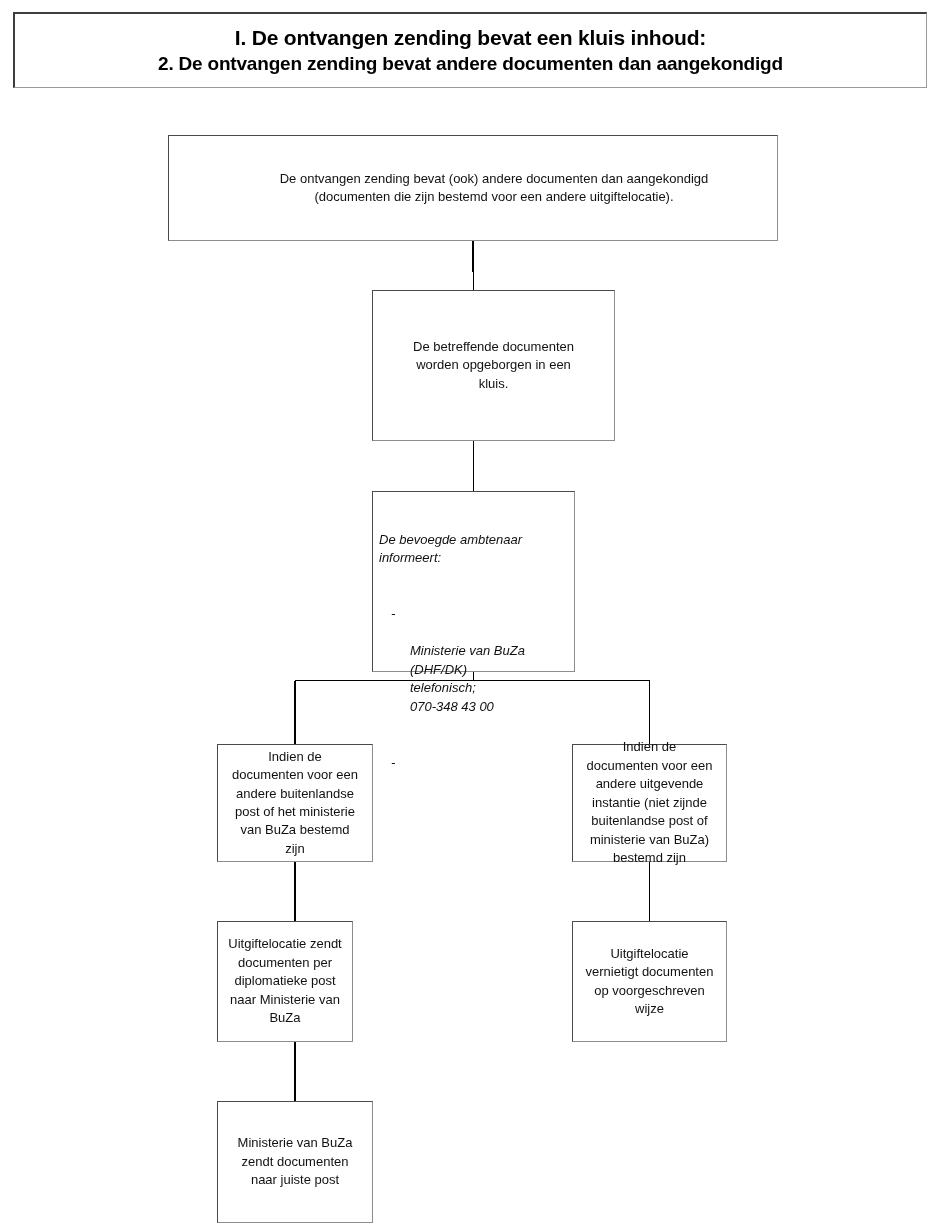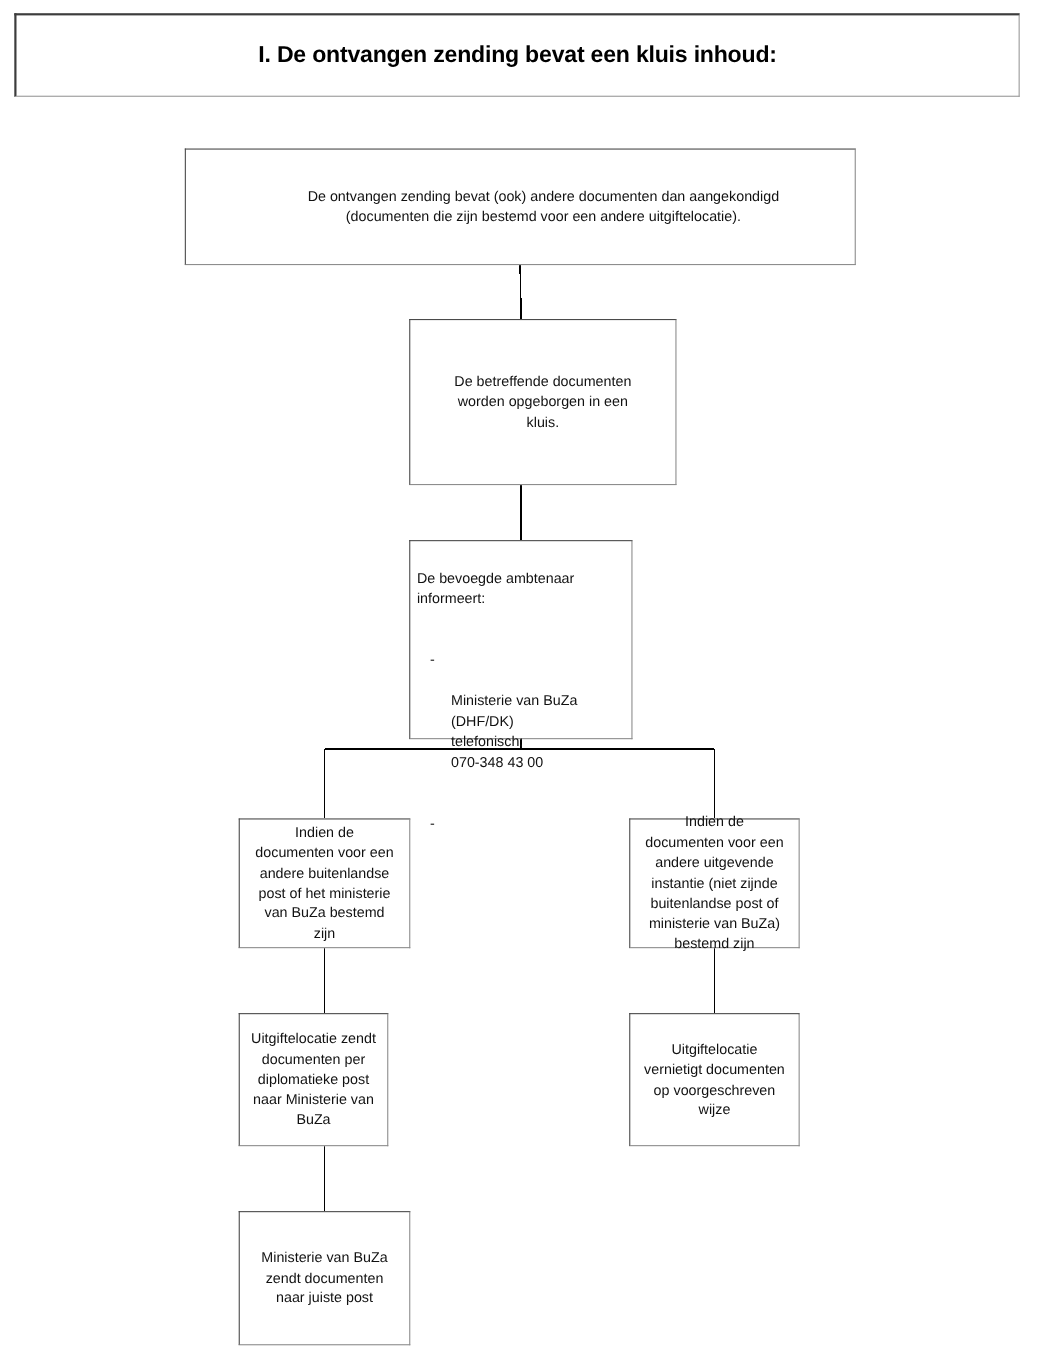--- a/index.html
+++ b/index.html
@@ -87,39 +87,40 @@
     white-space: pre-line;
     display: block;
     width: 100%;
   }
 
   
   #node-start    { left: 168px; top: 135px;  width: 610px; height: 106px; }
   #node-kluis    { left: 372px; top: 290px;  width: 203px; height: 151px; }
   #node-inform   { left: 372px; top: 491px;  width: 203px; height: 181px;
                    align-items: flex-start; justify-content: flex-start;
-                   text-align: left; padding: 6px 4px 5px 6px; }
+                   text-align: left; padding: 20px 4px 5px 6px; font-style: italic; }
   #node-branch-l { left: 217px; top: 744px;  width: 156px; height: 118px; }
   #node-branch-r { left: 572px; top: 744px;  width: 155px; height: 118px; }
   #node-send-l   { left: 217px; top: 921px;  width: 156px; height: 121px; }
   #node-send-r   { left: 572px; top: 921px;  width: 155px; height: 121px; }
   #node-final    { left: 217px; top: 1101px; width: 156px; height: 122px; }
 
   #node-inform .node-text { font-size: 13px; line-height: 1.43; }
   #node-inform .inform-head { display: block; }
   #node-inform .inform-list { display: block; margin: 0; padding: 0 0 0 22px; }
   #node-inform .inform-item { display: block; position: relative; }
   #node-inform .inform-dash { position: absolute; left: -10px; top: 0; }
   #node-inform .inform-sub { display: block; padding-left: 9px; }
 </style>
 </head>
 <body>
 
 <div id="header-box">
   <div id="header-line-1">I. De ontvangen zending bevat een kluis inhoud:</div>
+  <div id="header-line-2">2. De ontvangen zending bevat andere documenten dan aangekondigd</div>
 </div>
 
 <div id="flow-area">
   <svg id="flow-svg" width="944" height="1231" shape-rendering="crispEdges">
     <g id="connector-group" stroke="#000000" stroke-width="1.6" fill="none">
         <line x1="473" y1="241" x2="473.5" y2="290"></line>
         <line x1="473.5" y1="441" x2="473.5" y2="491"></line>
         <line x1="473.5" y1="672" x2="473.5" y2="680.64"></line>
         <line x1="473.5" y1="680.64" x2="295" y2="680.64"></line>
         <line x1="295" y1="680.64" x2="295" y2="744"></line>

